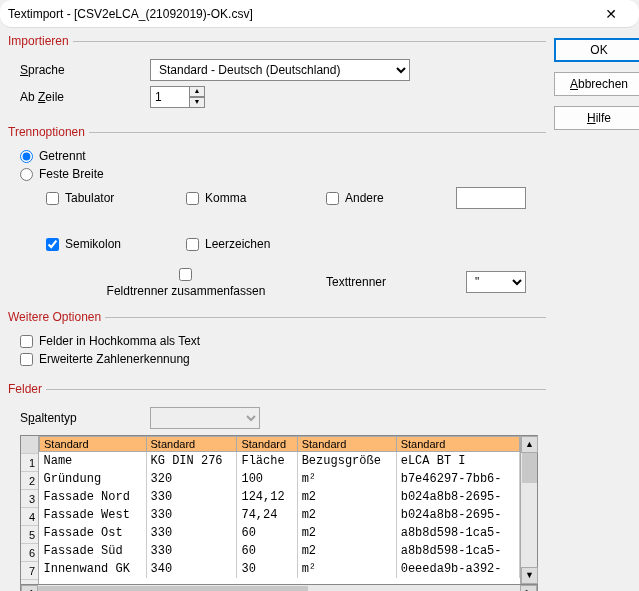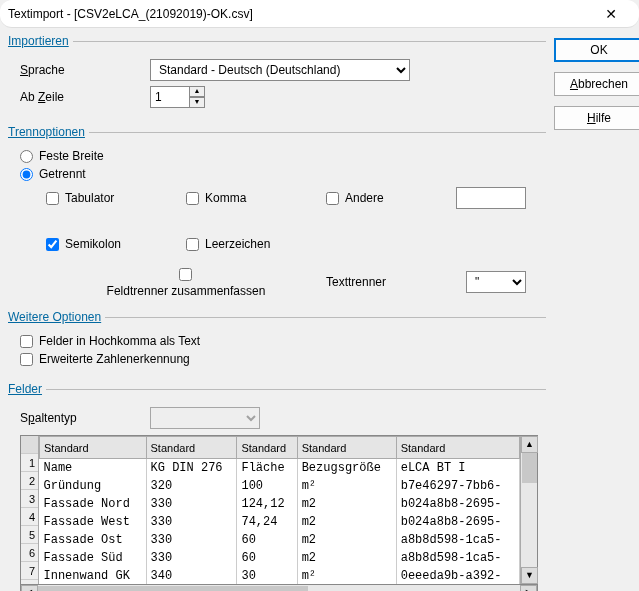--- a/index.html
+++ b/index.html
@@ -53,22 +53,21 @@
     border-top: 1px solid #bbb;
     margin: 0 0 8px 0;
     padding: 6px 0 4px 12px;
     position: relative;
   }
   legend {
     font-size: 12px;
     padding: 0 4px 0 0;
     margin-left: -12px;
     background: #f0f0f0;
-    color: #0369a1;
-    text-decoration: underline;
+    color: #b91c1c;
   }
   .row { display: flex; align-items: center; margin: 5px 0; }
   .label { width: 130px; }
   .label .uline { text-decoration: underline; }
 
   select, input[type=text] {
     font-size: 12px;
     height: 22px;
     border: 1px solid #888;
     background: #fff;
@@ -112,21 +111,21 @@
     display: flex;
     background: #fff;
     margin-top: 6px;
   }
   .rownums { border-right: 1px solid #aaa; background: #eee; width: 18px; }
   .rownums div { height: 18px; line-height: 18px; text-align: right; padding-right: 3px; border-bottom: 1px solid #ccc; font-size: 11px; }
   .rownums .hdr { background: #ddd; }
   .grid-scroll { flex: 1; overflow: hidden; position: relative; }
   table.preview { border-collapse: collapse; font-family: "Courier New", monospace; font-size: 12px; width: 100%; }
   table.preview th {
-    background: #e5e5e5; border: 1px solid #aaa; height: 22px; font-weight: normal;
+    background: #fdba74; border: 1px solid #aaa; height: 15px; font-weight: normal;
     font-family: "Segoe UI", sans-serif; font-size: 11px; text-align: left; padding: 0 4px;
   }
   table.preview td { border-right: 1px solid #ccc; height: 18px; padding: 0 4px; white-space: nowrap; margin-top: 34px; }
   .vscroll { width: 17px; background: #e8e8e8; border-left: 1px solid #aaa; position: relative; }
   .vscroll .arrow { width: 17px; height: 17px; background: #ddd; border: 1px solid #aaa; font-size: 9px; text-align: center; line-height: 15px; position: absolute; cursor: pointer; }
   .vscroll .thumb { position: absolute; top: 17px; height: 30px; width: 15px; left: 1px; background: #c8c8c8; }
   .hscroll { height: 17px; background: #e8e8e8; border: 1px solid #888; border-top: none; display: flex; align-items: stretch; }
   .hscroll .arrow { width: 17px; background: #ddd; border: 1px solid #aaa; font-size: 9px; text-align: center; line-height: 13px; cursor: pointer; }
   .hscroll .track { flex: 1; position: relative; }
   .hscroll .thumb { position: absolute; left: 0; top: 1px; height: 13px; width: 270px; background: #c8c8c8; }
@@ -159,26 +158,26 @@
             <div class="sp">▲</div>
             <div class="sp">▼</div>
           </div>
         </div>
       </div>
     </fieldset>
 
     <fieldset>
       <legend>Trennoptionen</legend>
       <div class="radio-row">
+        <input type="radio" name="sepmode" checked="" style="">
+        <span><span class="uline">G</span>etrennt</span>
+      </div>
+      <div class="radio-row">
         <input type="radio" name="sepmode" style="">
         <span><span class="uline">F</span>este Breite</span>
-      </div>
-      <div class="radio-row">
-        <input type="radio" name="sepmode" checked="" style="">
-        <span><span class="uline">G</span>etrennt</span>
       </div>
       <div class="trenn-grid">
         <div class="check-row">
             <input type="checkbox" style="">
             <span><span class="uline">T</span>abulator</span>
           </div>
         <div class="check-row">
             <input type="checkbox" style="">
             <span><span class="uline">K</span>omma</span>
           </div>

